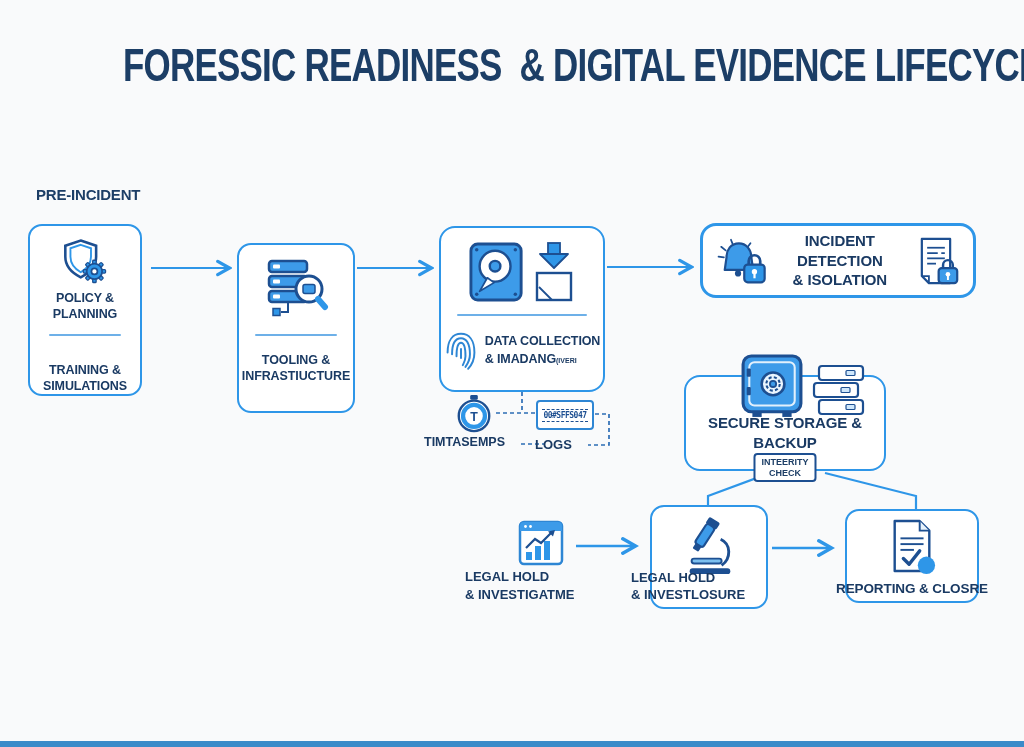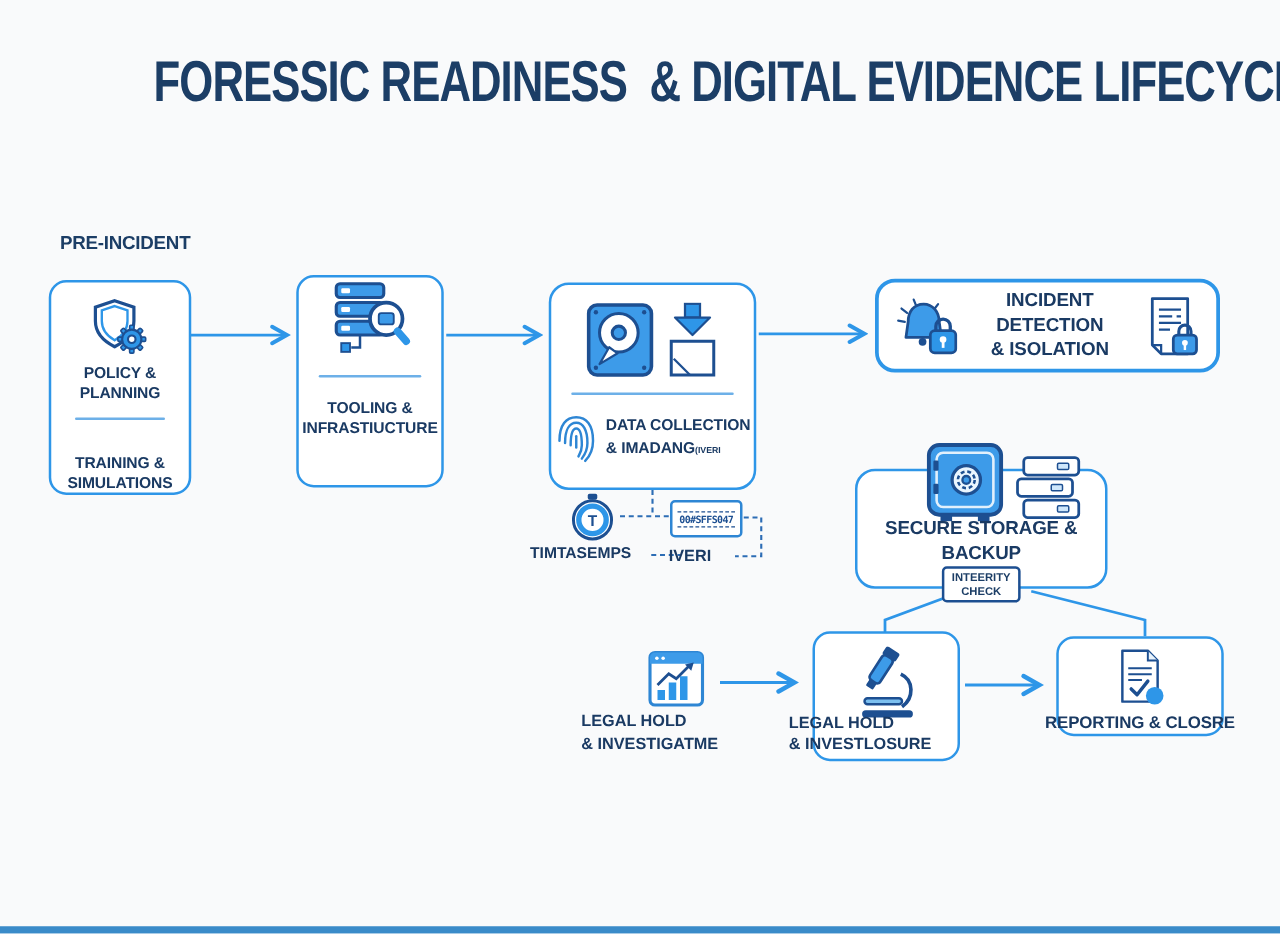--- a/index.html
+++ b/index.html
@@ -79,23 +79,23 @@
     <path d="M770,473 L708,496 L708,506" stroke="#2e96e8" stroke-width="2.2" fill="none"></path>
     <path d="M825,473 L916,496 L916,509" stroke="#2e96e8" stroke-width="2.2" fill="none"></path>
     <path d="M522,392 V413" stroke="#2d6db5" stroke-width="1.7" stroke-dasharray="4 3" fill="none"></path>
     <path d="M496,413 H536" stroke="#2d6db5" stroke-width="1.7" stroke-dasharray="4 3" fill="none"></path>
     <path d="M595,414 H609 V445 H588" stroke="#2d6db5" stroke-width="1.7" stroke-dasharray="4 3" fill="none"></path>
     <path d="M521,444 H544" stroke="#2d6db5" stroke-width="1.7" stroke-dasharray="4 3" fill="none"></path>
   </svg>
 
   <div class="title">FORESSIC READINESS  &amp; DIGITAL EVIDENCE LIFECYCLE</div>
 
-  <div class="hdr" style="left:48px;top:186px;">PRE-INCIDENT</div>
-
-  <div class="box col" style="left:39px;top:224px;width:114px;height:172px;padding-top:12px;">
+  <div class="hdr" style="left:36px;top:186px;">PRE-INCIDENT</div>
+
+  <div class="box col" style="left:28px;top:224px;width:114px;height:172px;padding-top:12px;">
     <svg width="56" height="52" viewBox="0 0 58 54">
       <path d="M24 3 L42 9 V22 C42 34 34 41 24 46 C14 41 6 34 6 22 V9 Z" fill="#fff" stroke="#1d4f91" stroke-width="3"></path>
       <path d="M24 8 L36 12 V22 C36 30 31 36 24 40 C17 36 12 30 12 22 V12 Z" fill="none" stroke="#2e96e8" stroke-width="2.2"></path>
       <g transform="translate(40,39)">
         <g fill="#2e96e8" stroke="#1d4f91" stroke-width="1.5">
           <rect x="-2" y="-13" width="4" height="6" rx="1"></rect>
           <rect x="-2" y="-13" width="4" height="6" rx="1" transform="rotate(45)"></rect>
           <rect x="-2" y="-13" width="4" height="6" rx="1" transform="rotate(90)"></rect>
           <rect x="-2" y="-13" width="4" height="6" rx="1" transform="rotate(135)"></rect>
           <rect x="-2" y="-13" width="4" height="6" rx="1" transform="rotate(180)"></rect>
@@ -107,21 +107,21 @@
         <circle r="3.5" fill="#fff" stroke="#1d4f91" stroke-width="2"></circle>
       </g>
     </svg>
     <div class="lbl" style="margin-top:6px;">POLICY &amp;
 PLANNING</div>
     <div class="divider" style="width:72px;margin-top:11px;"></div>
     <div class="lbl" style="margin-top:26px;">TRAINING &amp;
 SIMULATIONS</div>
   </div>
 
-  <div class="box col" style="left:237px;top:220px;width:118px;height:170px;padding-top:2px;">
+  <div class="box col" style="left:237px;top:243px;width:118px;height:170px;padding-top:13px;">
     <svg width="66" height="62" viewBox="0 0 66 62">
       <g fill="#3d9be9" stroke="#1d4f91" stroke-width="2.5">
         <rect x="6" y="3" width="38" height="11" rx="3"></rect>
         <rect x="6" y="18" width="38" height="11" rx="3"></rect>
         <rect x="6" y="33" width="38" height="11" rx="3"></rect>
       </g>
       <g fill="#fff">
         <rect x="10" y="6.5" width="7" height="4" rx="1"></rect>
         <rect x="10" y="21.5" width="7" height="4" rx="1"></rect>
         <rect x="10" y="36.5" width="7" height="4" rx="1"></rect>
@@ -179,21 +179,21 @@
     <rect x="15" y="1" width="8" height="5" rx="1.5" fill="#1d4f91"></rect>
     <circle cx="19" cy="23" r="16" fill="#fff" stroke="#1d4f91" stroke-width="2.5"></circle>
     <circle cx="19" cy="23" r="11.5" fill="#fff" stroke="#2e96e8" stroke-width="4.5"></circle>
     <text x="19" y="28" text-anchor="middle" font-size="13" font-weight="bold" fill="#1d4f91" font-family="Liberation Sans, sans-serif">T</text>
   </svg>
   <div class="caption" style="left:424px;top:434px;width:100px;font-size:12.5px;">TIMTASEMPS</div>
 
   <div class="hashbox">
     <span class="hashtext">00#SFFS047</span>
   </div>
-  <div class="caption" style="left:535px;top:436px;width:60px;font-size:13px;">IVERI</div>
+  <div class="caption" style="left:535px;top:436px;width:60px;font-size:13px;">LOGS</div>
 
   <div class="box" style="left:684px;top:375px;width:202px;height:96px;border-radius:16px;overflow:visible;">
     <svg class="abs" style="left:54px;top:-24px;" width="64" height="68" viewBox="0 0 62 64">
       <rect x="3" y="2" width="56" height="54" rx="8" fill="#3d9be9" stroke="#1d4f91" stroke-width="3"></rect>
       <rect x="9" y="8" width="44" height="42" rx="5" fill="none" stroke="#ffffff" stroke-width="2" opacity="0.85"></rect>
       <rect x="6.5" y="14" width="4" height="8" rx="1" fill="#1d4f91"></rect>
       <rect x="6.5" y="32" width="4" height="8" rx="1" fill="#1d4f91"></rect>
       <circle cx="32" cy="29" r="11" fill="#eaf5fe" stroke="#1d4f91" stroke-width="2.5"></circle>
       <circle cx="32" cy="29" r="6.5" fill="none" stroke="#1d4f91" stroke-width="2" stroke-dasharray="3 2.2"></circle>
       <circle cx="32" cy="29" r="3" fill="#3d9be9" stroke="#1d4f91" stroke-width="1.8"></circle>
@@ -272,21 +272,21 @@
         <rect x="-3.5" y="18" width="7" height="6" rx="1" fill="#1d4f91"></rect>
       </g>
       <path d="M38 50 C48 43 48 28 37 23" fill="none" stroke="#1d4f91" stroke-width="3"></path>
       <rect x="7" y="43" width="31" height="5" rx="2.5" fill="#7cc0f0" stroke="#1d4f91" stroke-width="2"></rect>
       <rect x="5" y="53" width="42" height="6" rx="3" fill="#1d4f91"></rect>
     </svg>
     <div class="caption" style="left:50%;bottom:3px;top:auto;transform:translateX(-50%);position:absolute;width:156px;line-height:1.3;">LEGAL HOLD
 &amp; INVESTLOSURE</div>
   </div>
 
-  <div class="box col" style="left:845px;top:509px;width:134px;height:80px;padding-top:8px;">
+  <div class="box col" style="left:845px;top:509px;width:134px;height:94px;padding-top:8px;">
     <svg width="50" height="56" viewBox="0 0 52 58">
       <path d="M8 2 H34 L44 12 V54 H8 Z" fill="#fff" stroke="#1d4f91" stroke-width="2.5" stroke-linejoin="round"></path>
       <path d="M34 2 V12 H44" fill="#e8f3fc" stroke="#1d4f91" stroke-width="2"></path>
       <g stroke="#1d4f91" stroke-width="2">
         <path d="M14 20 H38"></path>
           <path d="M14 26 H38"></path>
           <path d="M14 32 H28"></path>
       </g>
       <path d="M17 41 L23 47 L34 33" fill="none" stroke="#1d4f91" stroke-width="3.5" stroke-linecap="round" stroke-linejoin="round"></path>
       <circle cx="41" cy="48" r="9" fill="#2e96e8"></circle>

